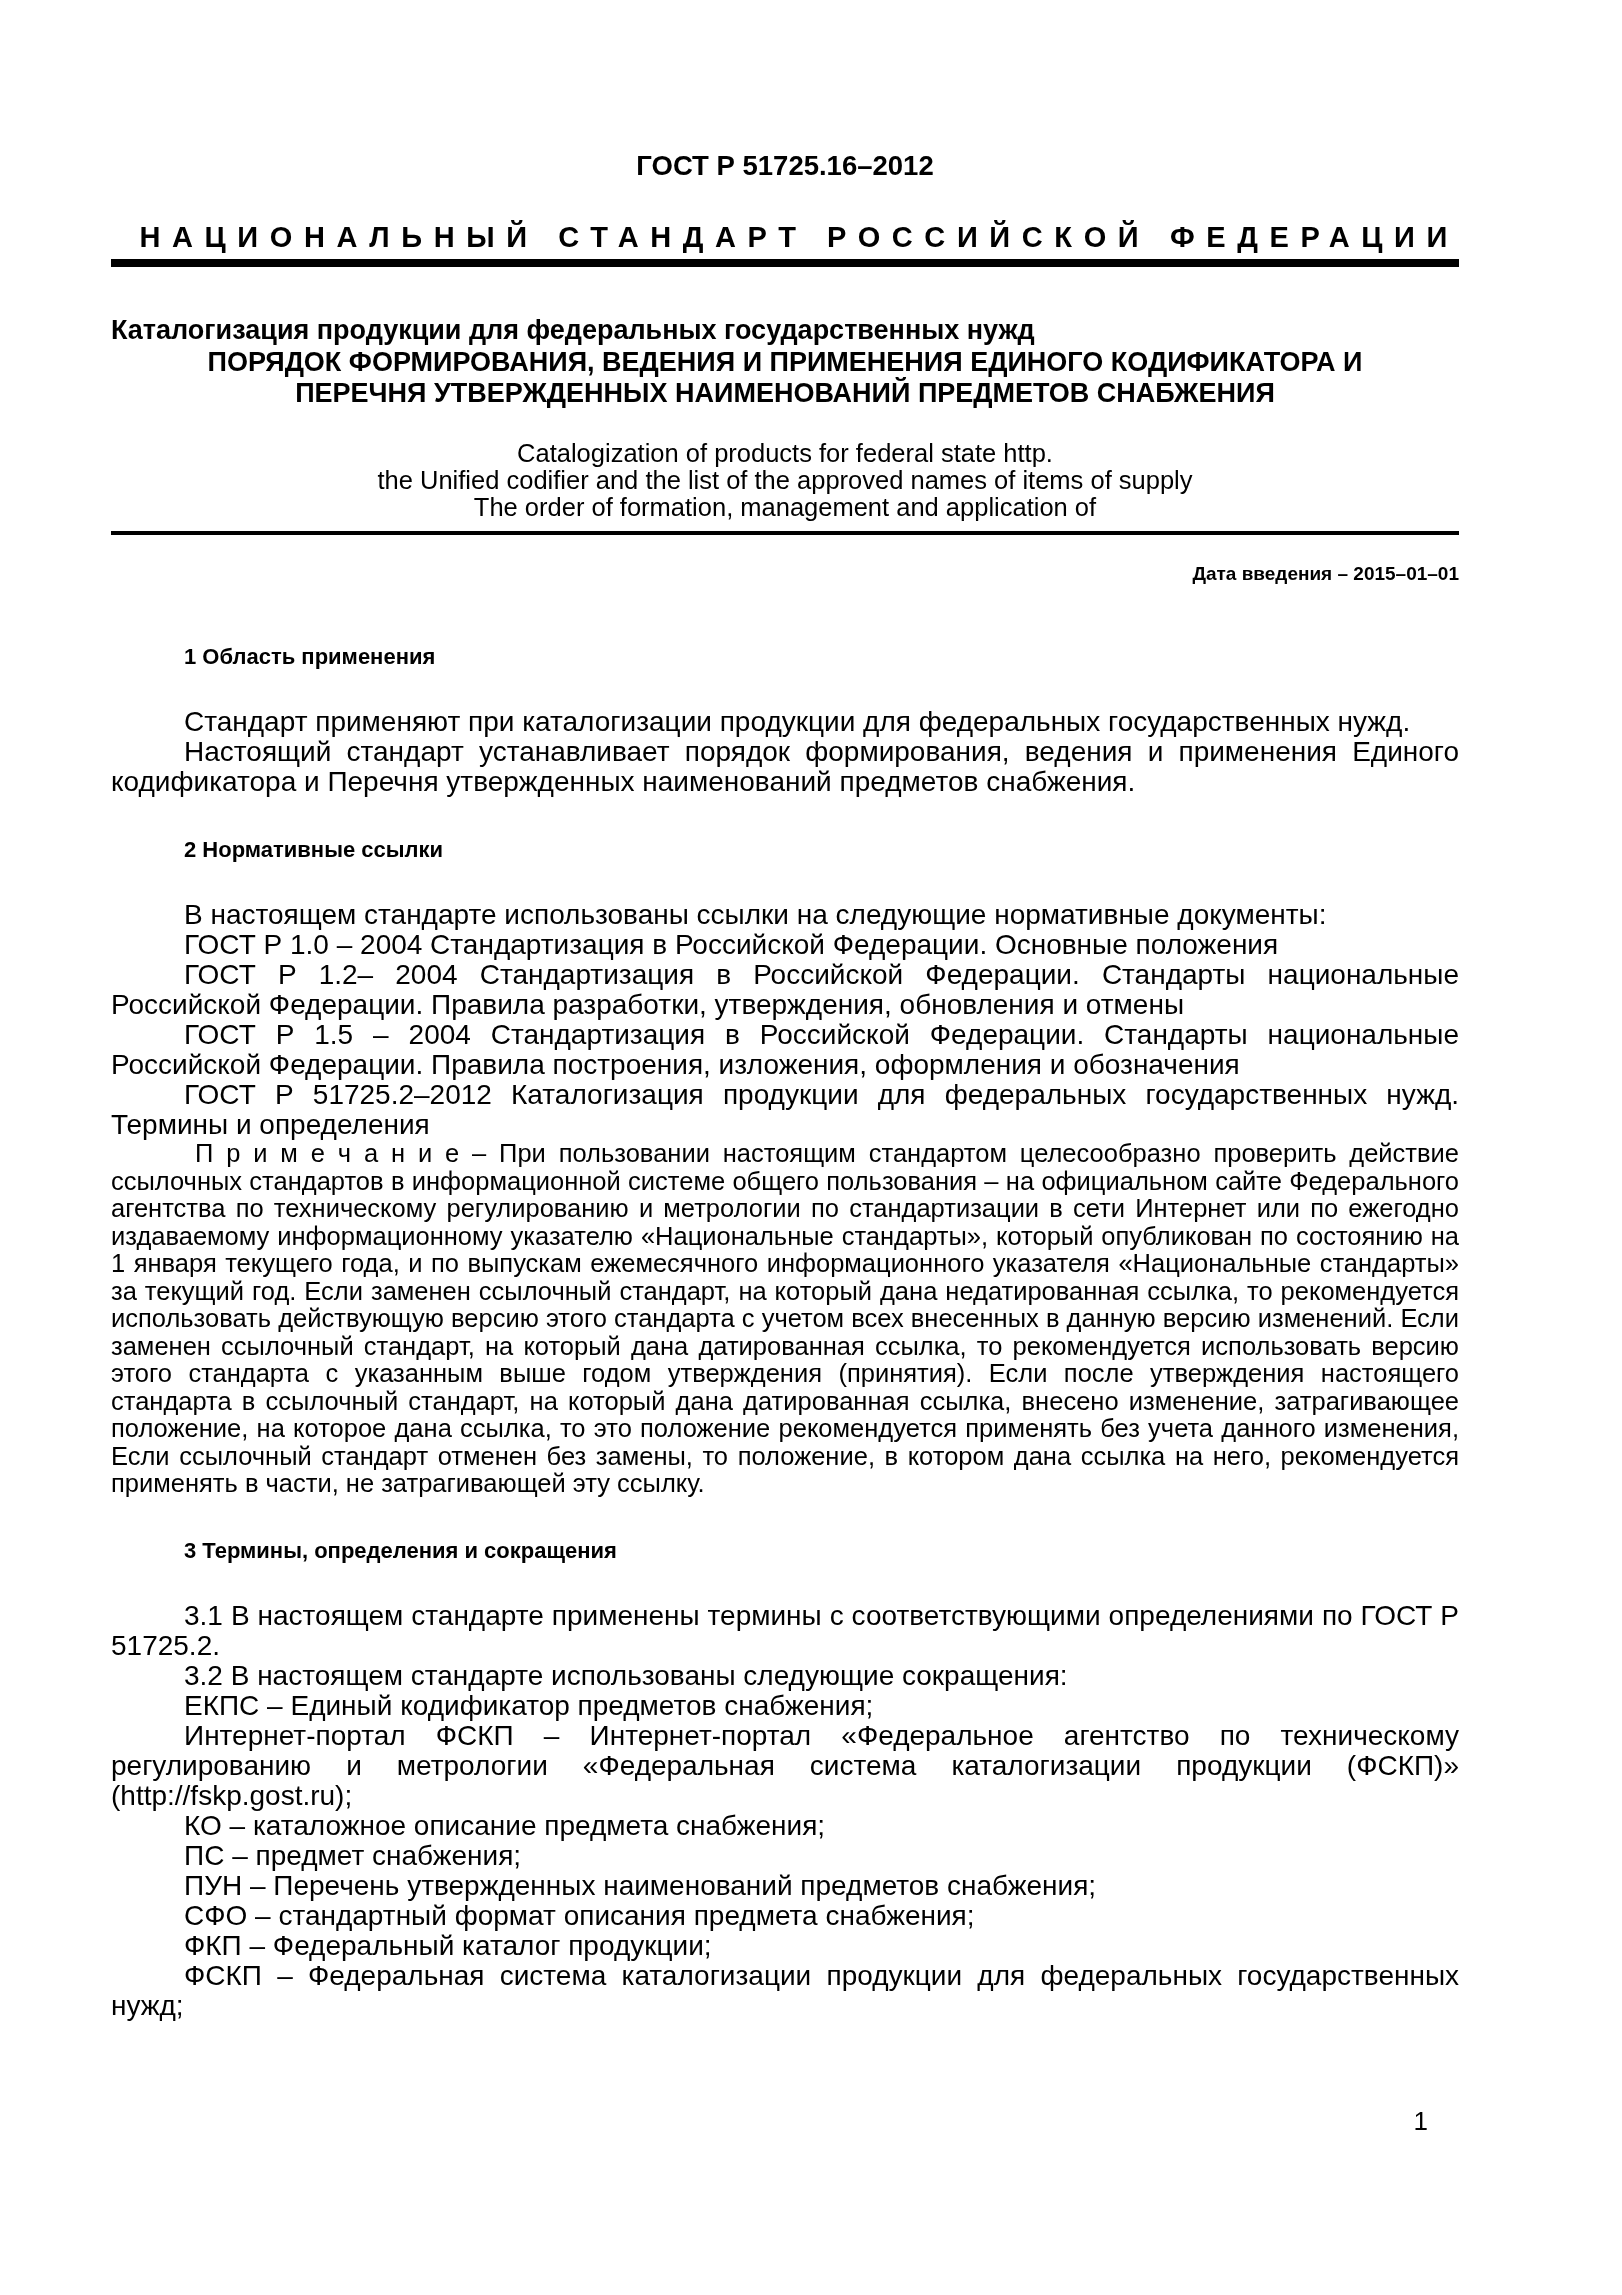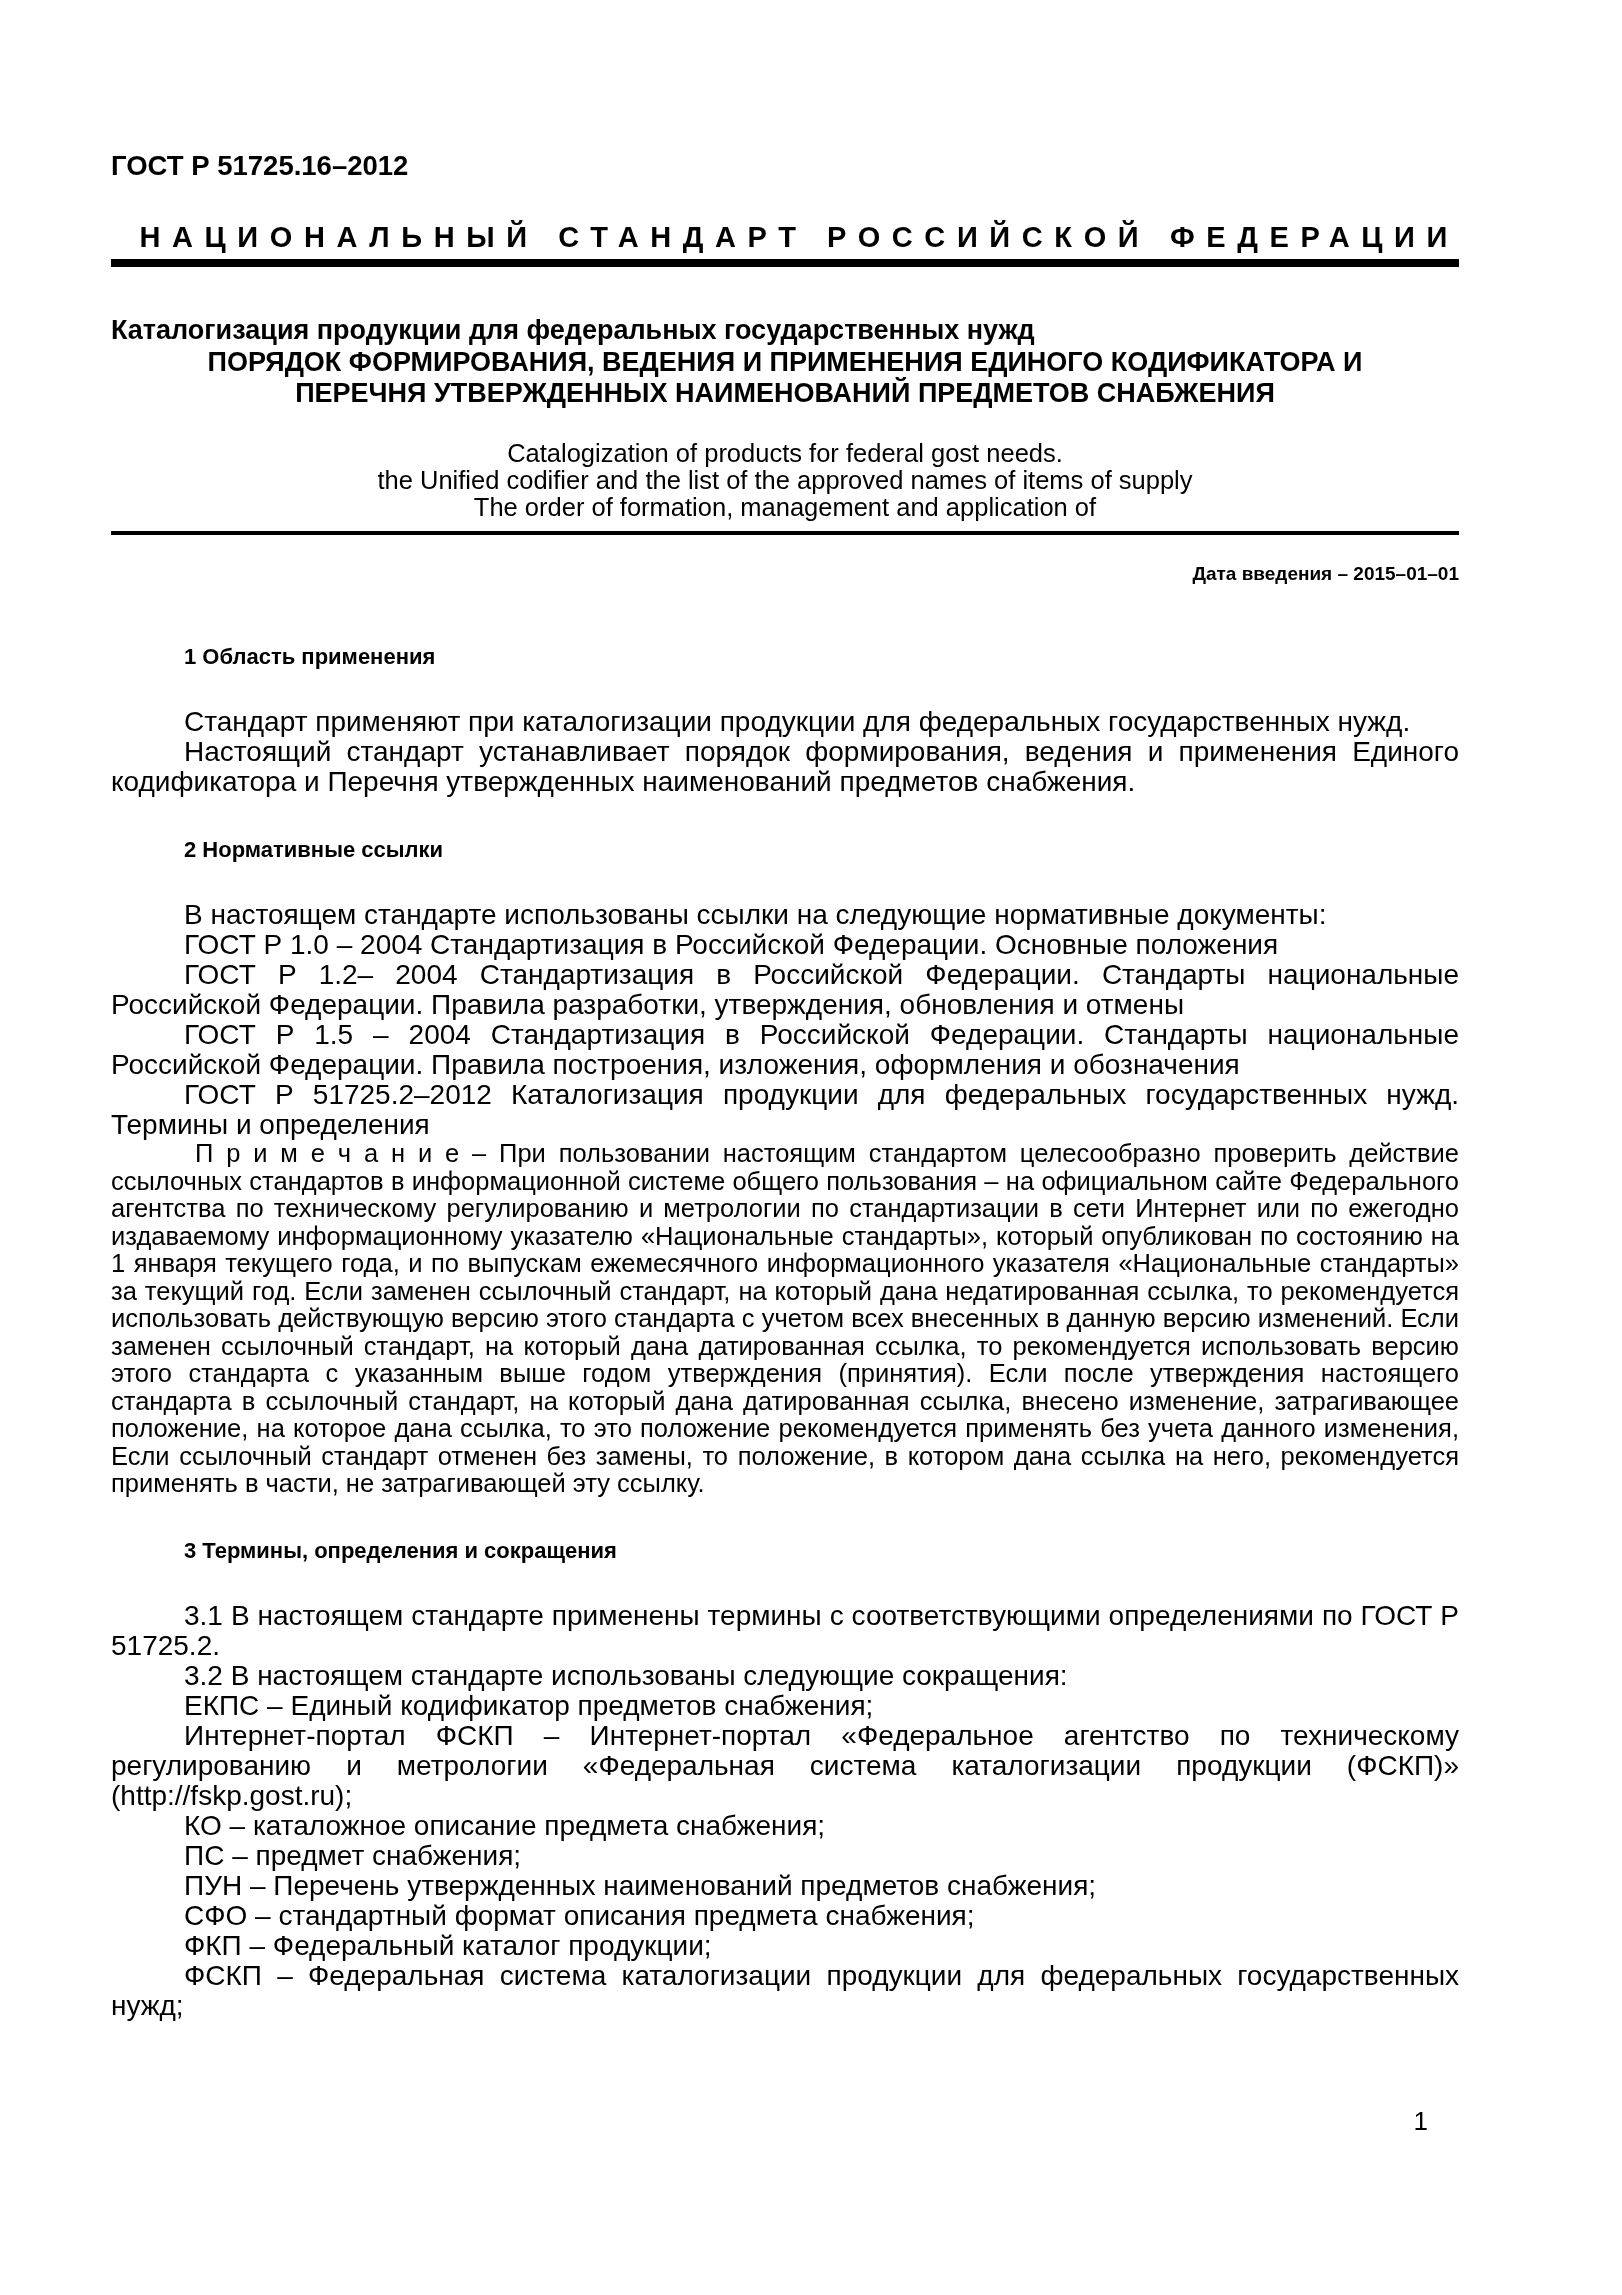--- a/index.html
+++ b/index.html
@@ -12,21 +12,21 @@
     width: 1623px;
     height: 2295px;
     box-sizing: border-box;
     padding: 152px 164px 0 111px;
     background: #ffffff;
     color: #000000;
     font-family: "Liberation Sans", sans-serif;
     overflow: hidden;
   }
   .doc-number {
-    text-align: left;
+    text-align: center;
     font-weight: bold;
     font-size: 27.5px;
     line-height: 1;
     margin: 0 0 42px 0;
   }
   .std-type {
     text-align: right;
     font-weight: bold;
     font-size: 29px;
     line-height: 1.1;
@@ -114,21 +114,21 @@
   <div class="std-type">НАЦИОНАЛЬНЫЙ СТАНДАРТ РОССИЙСКОЙ ФЕДЕРАЦИИ</div>
 
   <div class="rule-thick"></div>
 
   <div class="title-block">
     <div class="title-subject">Каталогизация продукции для федеральных государственных нужд</div>
     <div class="title-main">ПОРЯДОК ФОРМИРОВАНИЯ, ВЕДЕНИЯ И ПРИМЕНЕНИЯ ЕДИНОГО КОДИФИКАТОРА И</div>
     <div class="title-main">ПЕРЕЧНЯ УТВЕРЖДЕННЫХ НАИМЕНОВАНИЙ ПРЕДМЕТОВ СНАБЖЕНИЯ</div>
 
     <div class="title-en-block">
-      <div class="title-en">Catalogization of products for federal gost needs.</div>
+      <div class="title-en">Catalogization of products for federal state http.</div>
       <div class="title-en">the Unified codifier and the list of the approved names of items of supply</div>
       <div class="title-en">The order of formation, management and application of</div>
     </div>
   </div>
 
   <div class="rule-thin"></div>
 
   <div class="date-line">Дата введения – 2015–01–01</div>
 
   <h2 class="sec-heading first">1 Область применения</h2>

